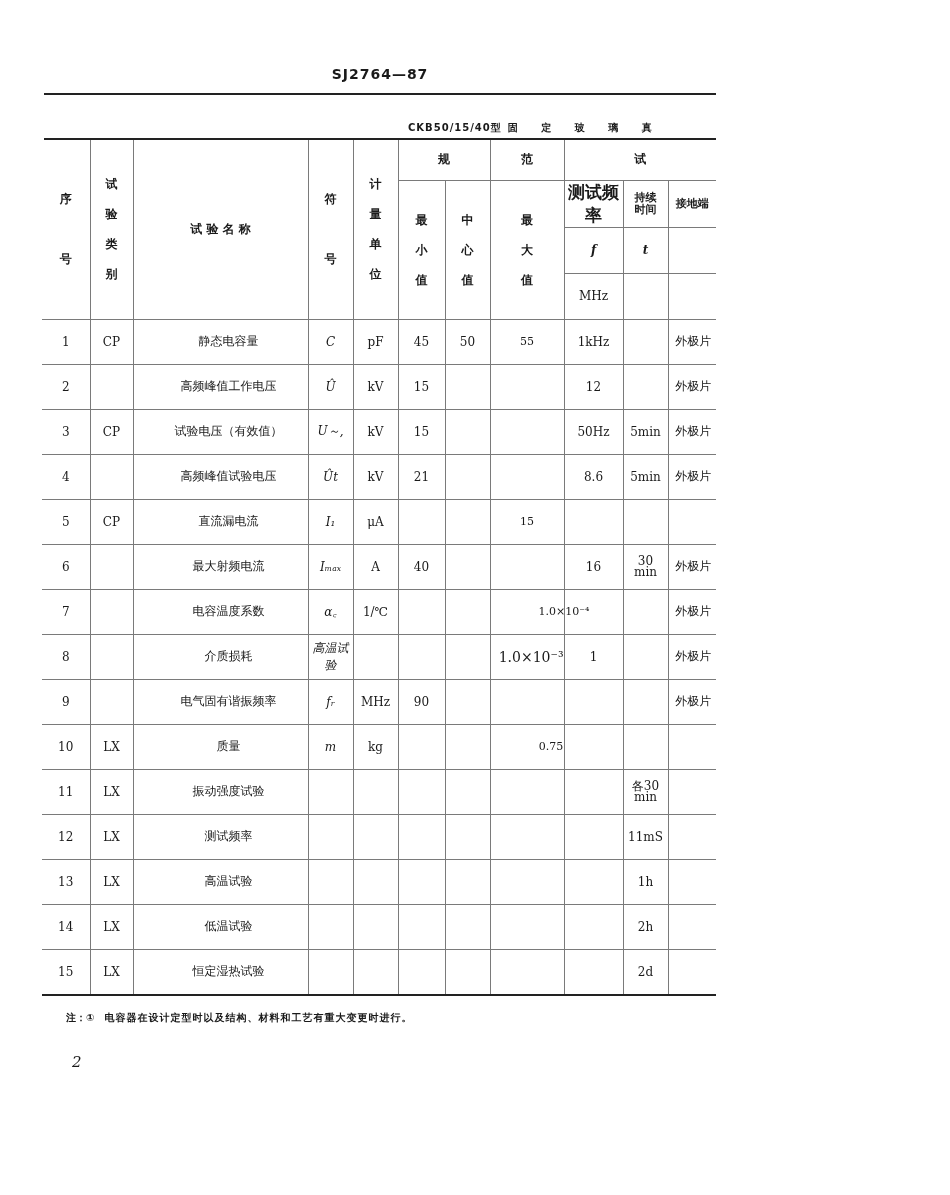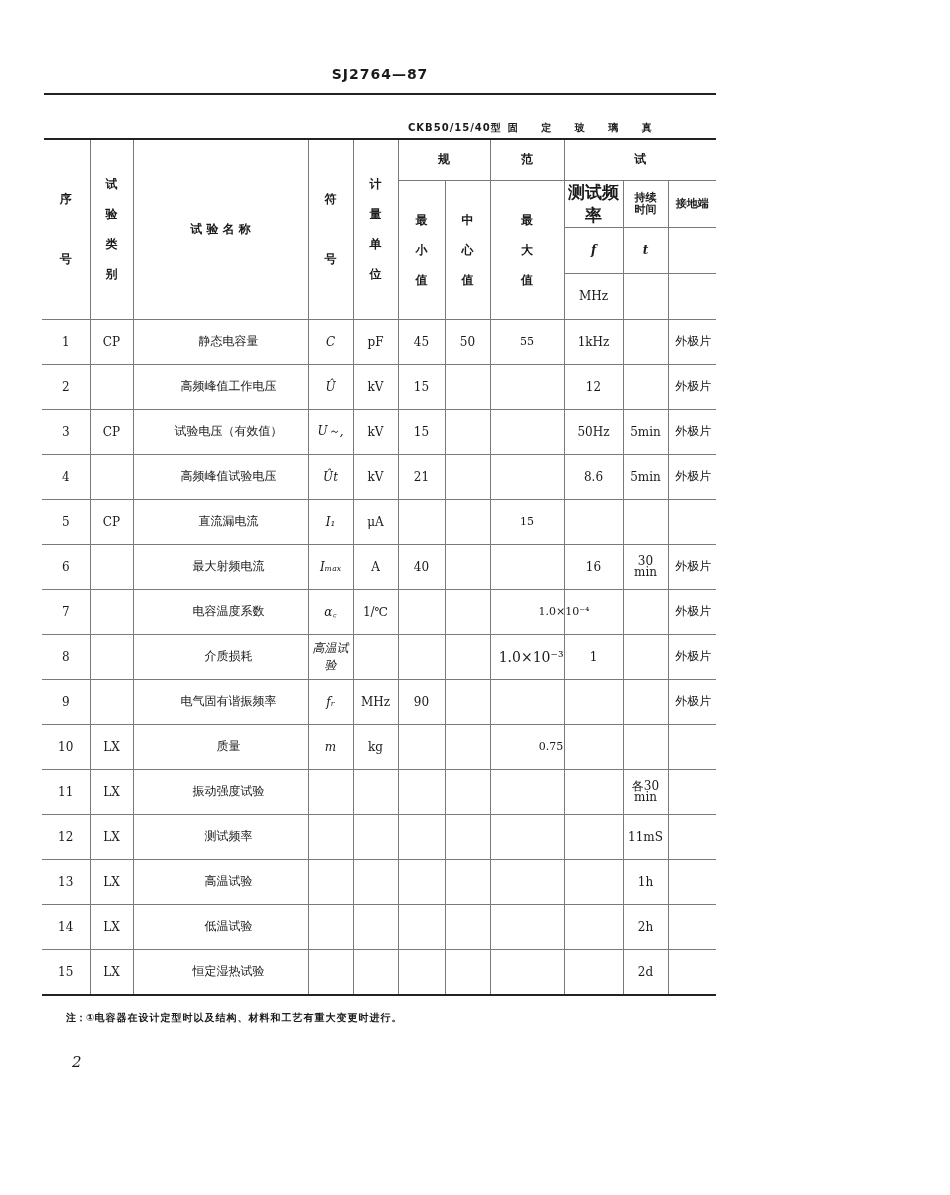--- a/index.html
+++ b/index.html
@@ -18,21 +18,21 @@
   table.spec tr.body td { height: 44px; }
   table.spec tr:last-child td { border-bottom: 2px solid #222; }
   table.spec td:first-child { border-left: none; }
   table.spec td:last-child { border-right: none; }
   table.spec tr:first-child td { border-top: none; }
   .vert { line-height: 30px; }
   .name { text-align: center; padding-left: 16px !important; font-size: 12px; }
   .ground { text-align: right; padding-left: 2px !important; }
   .sm { font-size: 10px; line-height: 11px; }
   .note { position: absolute; left: 66px; top: 1011px; font-size: 10px; font-weight: bold; font-family: "DejaVu Sans", "Liberation Sans", sans-serif; }
-  .note .txt { letter-spacing: 1px; }
+  .note .txt { margin-left: 10px; letter-spacing: 1px; }
   .page-num { position: absolute; left: 72px; top: 1053px; font-style: italic; font-size: 15px; }
   .ital { font-style: italic; }
 </style>
 </head>
 <body>
 
 <div class="doc-code">SJ2764—87</div>
 <div class="rule-top"></div>
 <div class="title">
   <span>CKB50/15/40型</span><span class="cn">固 定 玻 璃 真</span>

